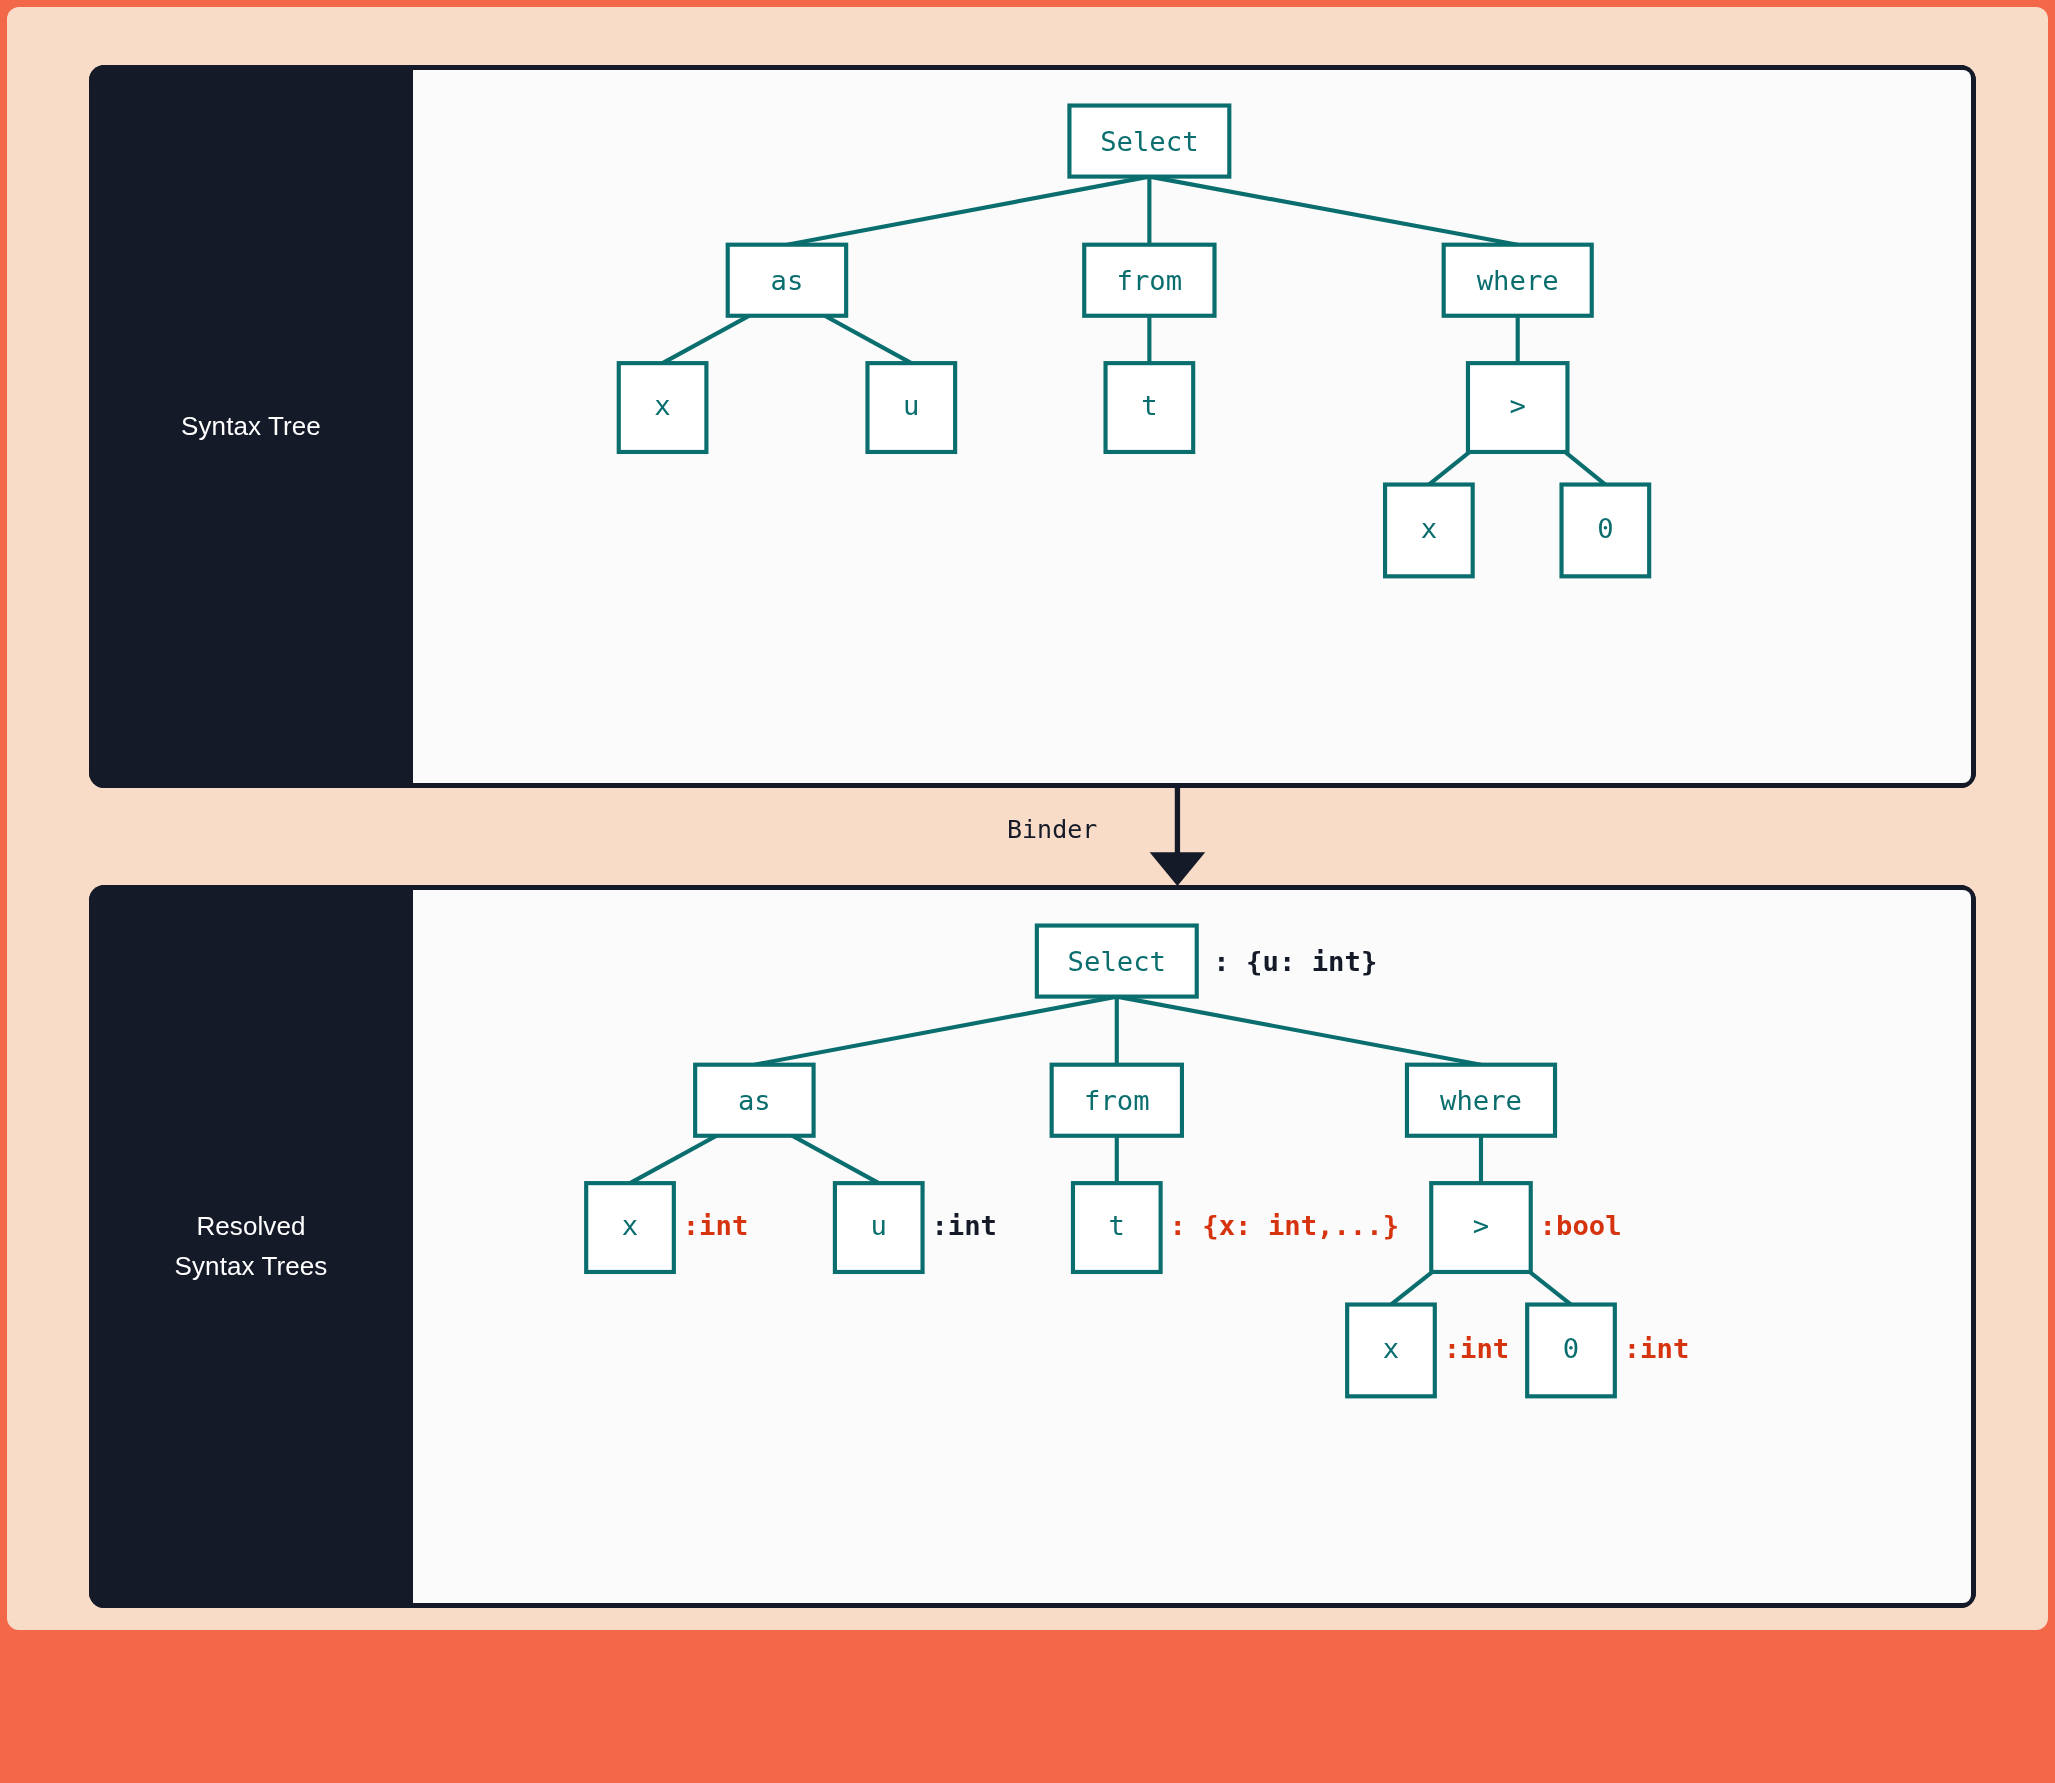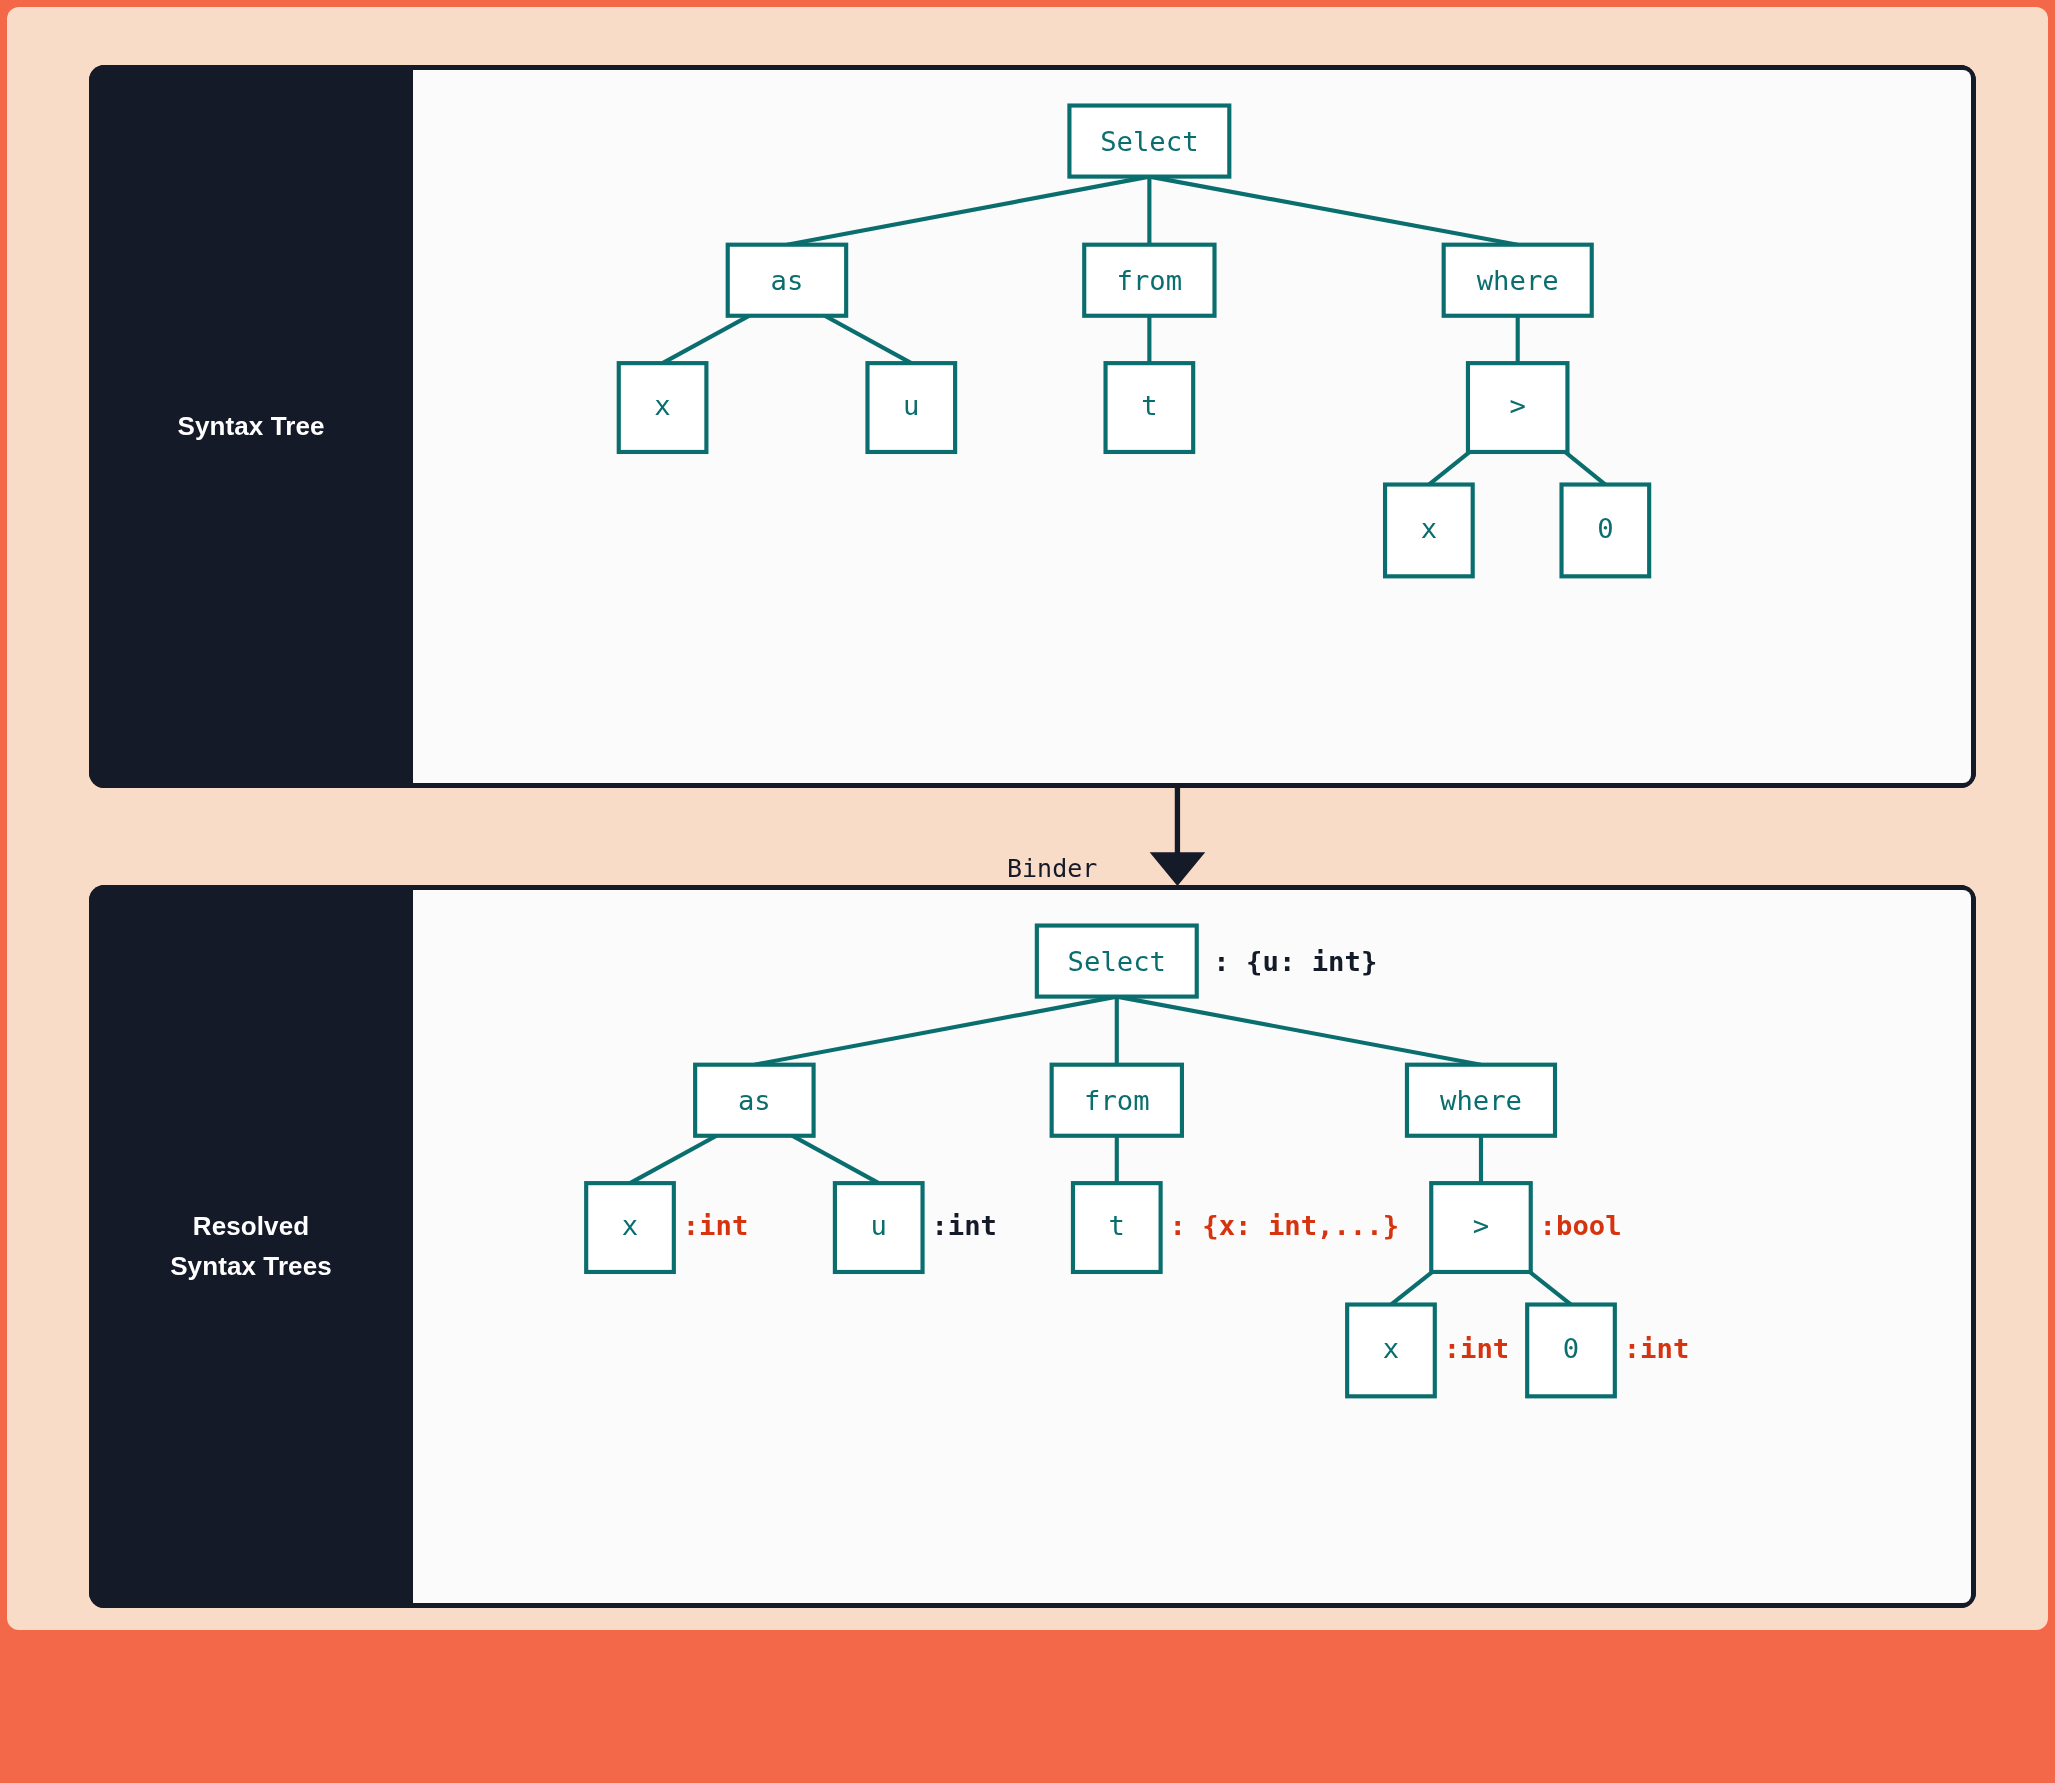--- a/index.html
+++ b/index.html
@@ -32,21 +32,21 @@
   }
   #panel-top{left:89px;top:65px;width:1887px;height:723px;}
   #panel-bottom{left:89px;top:885px;width:1887px;height:723px;}
   .panel-side{
     width:324px;
     flex:0 0 324px;
     background:#151A28;
     display:flex;align-items:center;justify-content:center;
     color:#FFFFFF;
     font-size:26px;
-    font-weight:700;
+    font-weight:400;
     text-align:center;
     line-height:1.52;
     letter-spacing:0.1px;
   }
   .panel-body{
     flex:1;
     background:#FBFBFC;
     border:5.3px solid #151A28;
     border-left:none;
     border-radius:0 13px 13px 0;
@@ -60,21 +60,20 @@
     position:absolute;
     left:89px;top:788px;width:1887px;height:98px;
   }
   .binder-label{
     position:absolute;
     left:918px;top:27px;
     font-family:"DejaVu Sans Mono", monospace;
     font-size:25px;
     color:#151A28;
     white-space:nowrap;
-    margin-top:39px;
   }
   .binder-zone svg{position:absolute;inset:0;width:100%;height:100%;}
 
   
   .footer{
     position:absolute;
     left:0;right:0;bottom:0;height:161px;
     display:flex;align-items:center;
     background:#F4684A;
   }

